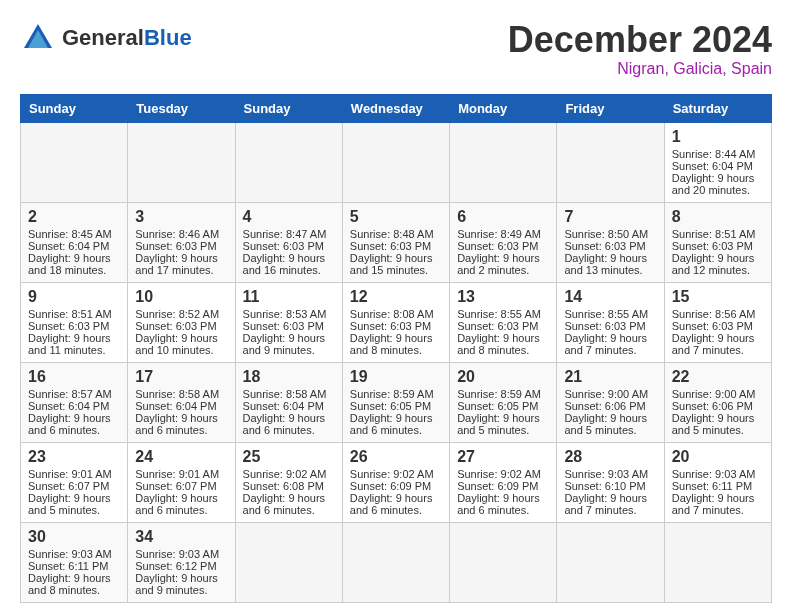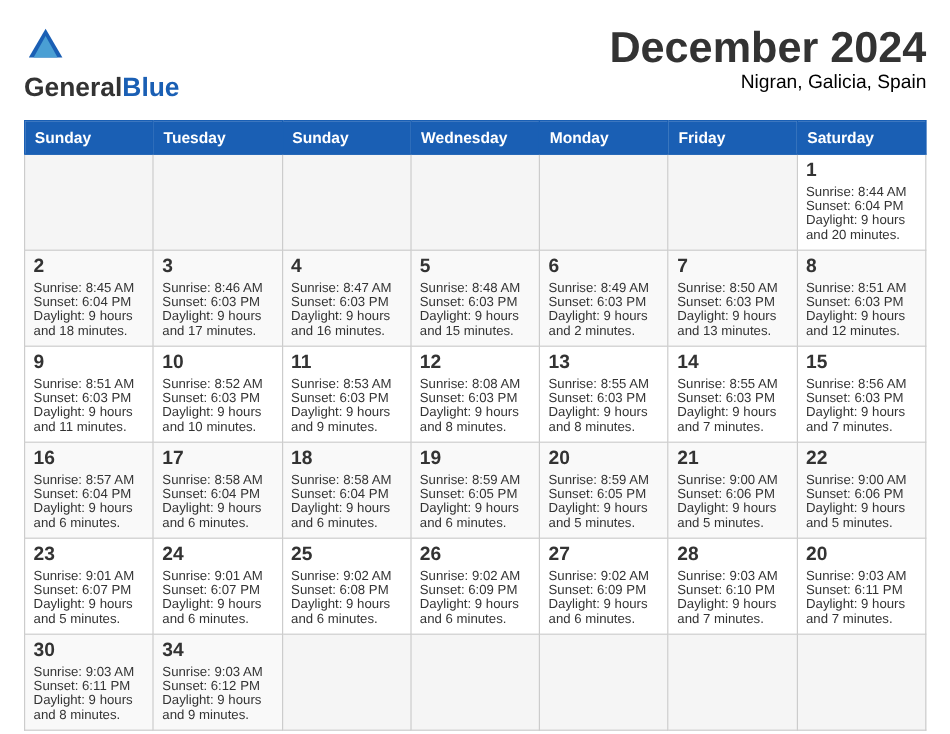--- a/index.html
+++ b/index.html
@@ -11,23 +11,22 @@
       padding: 20px;
     }
     .header {
       display: flex;
       justify-content: space-between;
       align-items: flex-start;
       margin-bottom: 16px;
     }
     .logo {
       display: flex;
-      align-items: flex-start;
+      align-items: center;
       gap: 6px;
-      flex-direction: column;
     }
     .logo-text {
       font-size: 22px;
       font-weight: bold;
       line-height: 1;
     }
     .logo-general { color: #333; }
     .logo-blue { color: #1a5fb4; }
     .logo-icon {
       width: 36px;
@@ -37,21 +36,21 @@
       text-align: right;
     }
     .month-title {
       font-size: 36px;
       font-weight: bold;
       color: #333;
       line-height: 1.1;
     }
     .location-title {
       font-size: 16px;
-      color: #000000;
+      color: #a21caf;
     }
     table {
       width: 100%;
       border-collapse: collapse;
     }
     th {
       background-color: #1a5fb4;
       color: #fff;
       text-align: left;
       padding: 6px 8px;

